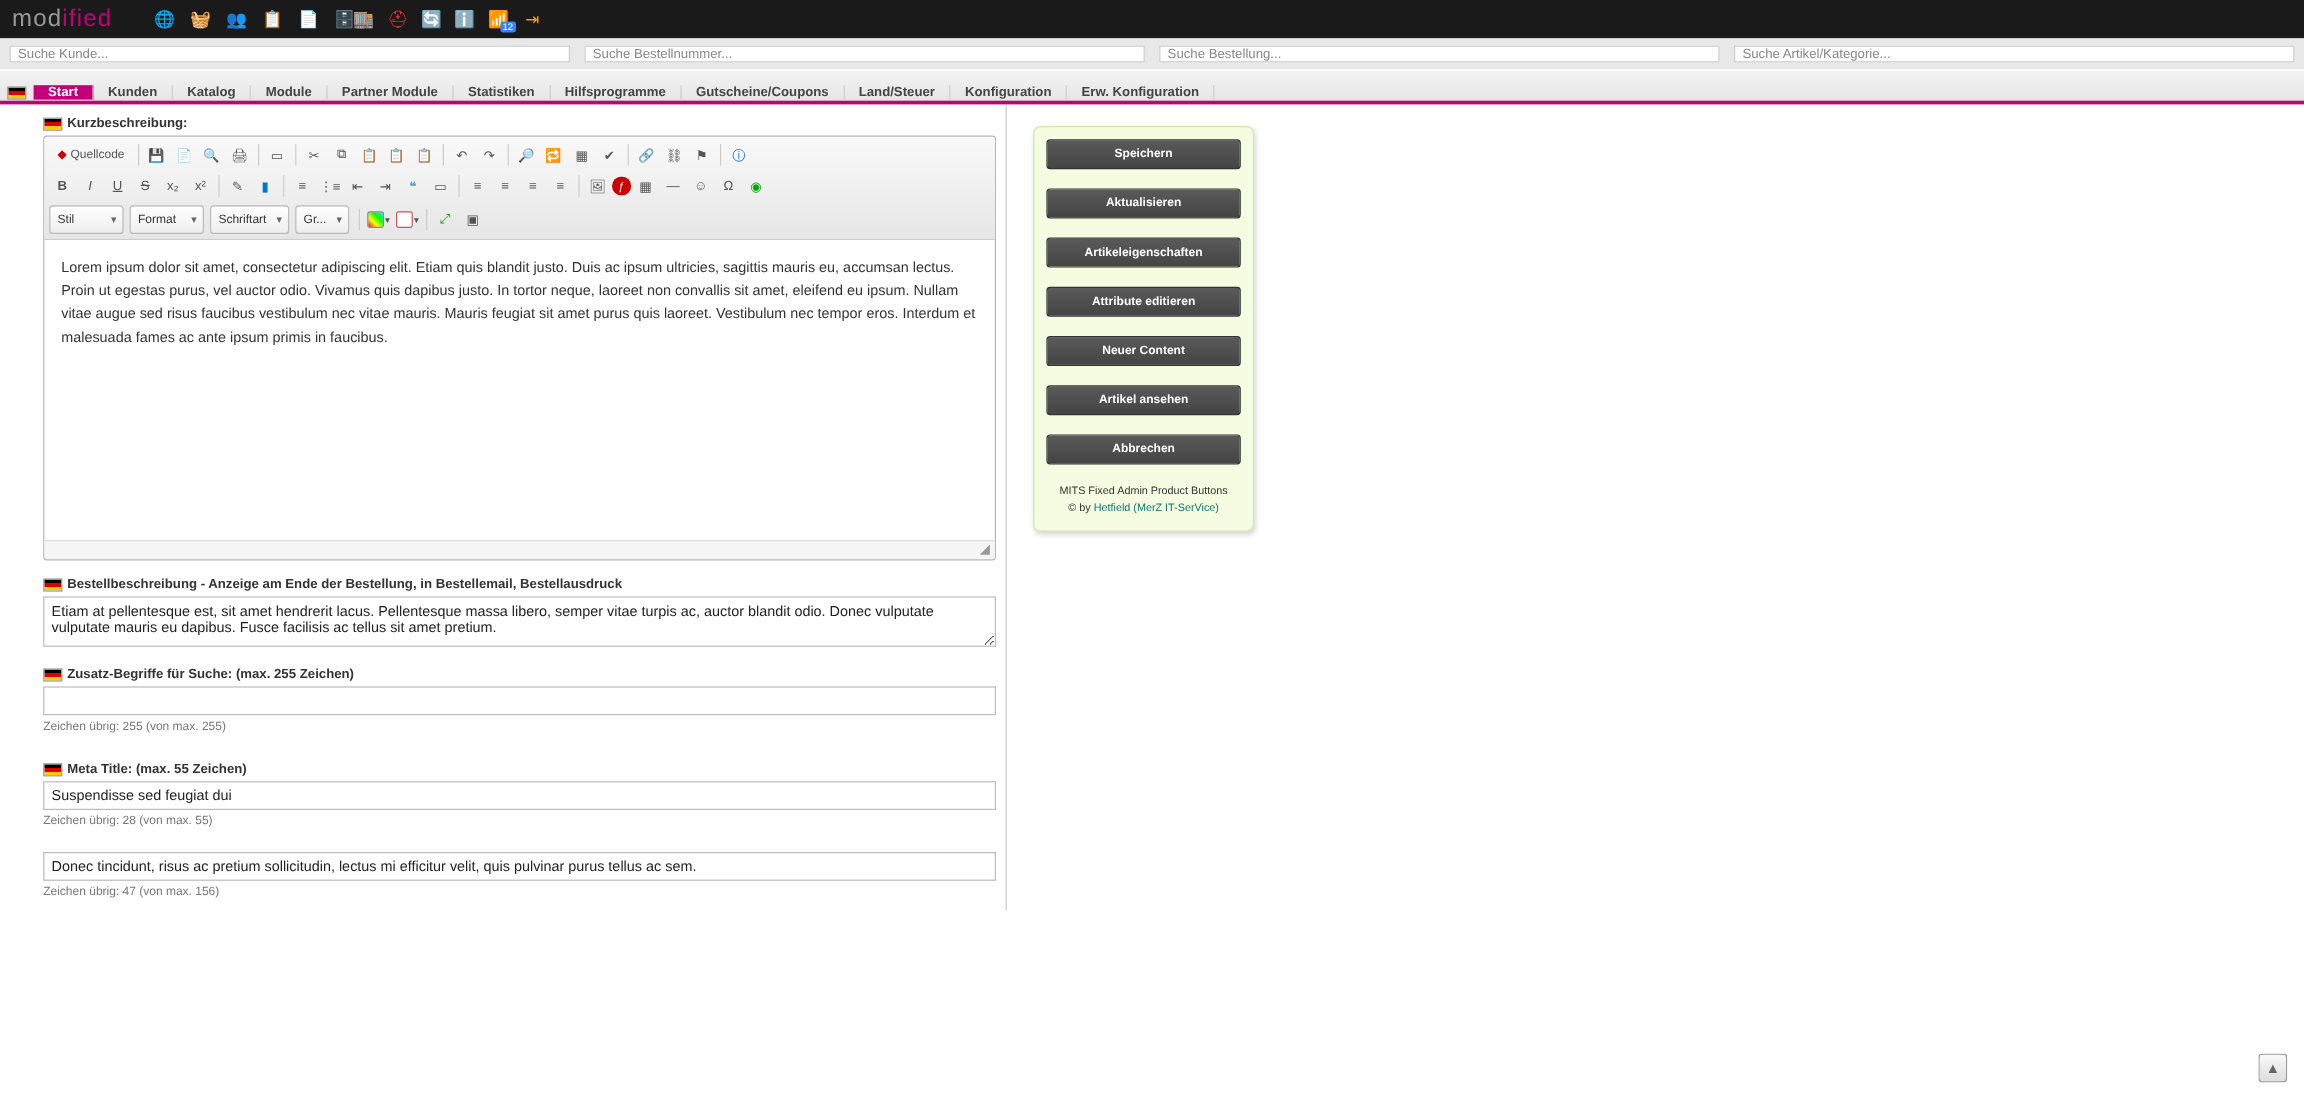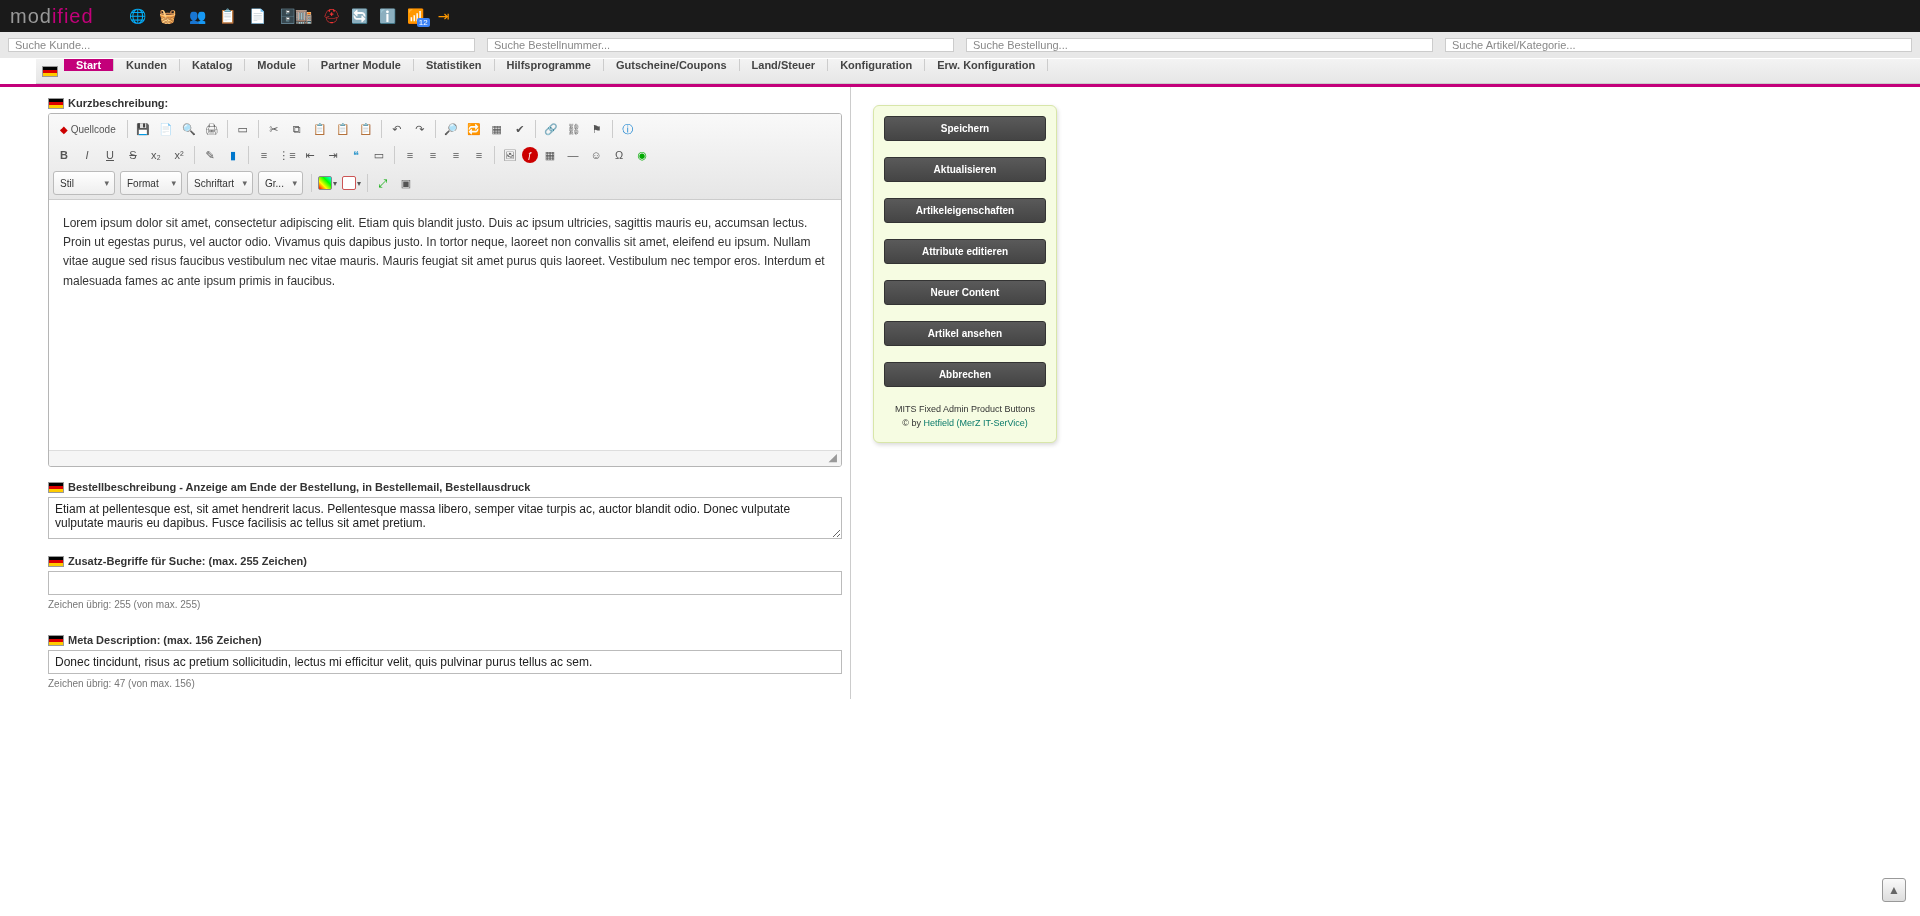--- a/index.html
+++ b/index.html
@@ -15,30 +15,30 @@
 .top-icon { width: 16px; height: 16px; display: inline-flex; align-items: center; justify-content: center; font-size: 14px; cursor: pointer; }
 .badge-wrap { position: relative; }
 .badge { position: absolute; bottom: -3px; right: -6px; background: #3b82f6; color: #fff; font-size: 8px; padding: 0 2px; border-radius: 2px; }
 
 
 .searchrow { background: #e8e8e8; padding: 6px 8px; display: flex; gap: 12px; }
 .searchrow input { flex: 1; border: 1px solid #ccc; padding: 0 6px; font-size: 11px; background: #fff; color: #333; }
 .searchrow input::placeholder { color: #888; }
 
 
-.navrow { background: linear-gradient(#f3f3f3,#e6e6e6); border-top: 1px solid #fff; border-bottom: 1px solid #ccc; height: 26px; display: flex; align-items: flex-start; padding-left: 4px; margin-left: 36px; }
+.navrow { background: linear-gradient(#f3f3f3,#e6e6e6); border-top: 1px solid #fff; border-bottom: 1px solid #ccc; height: 26px; display: flex; align-items: flex-end; padding-left: 4px; }
 .flag-de { width: 16px; height: 11px; background: linear-gradient(to bottom, #000 33%, #d00 33%, #d00 66%, #fc0 66%); display: inline-block; margin: 7px 6px 0 2px; border: 1px solid #999; }
 .nav-tab { padding: 0 12px; font-size: 11px; font-weight: bold; color: #444; display: flex; align-items: center; border-right: 1px solid #ccc; cursor: pointer; }
 .nav-tab.active { background: #c3007a; color: #fff; }
 
 .magenta-line { height: 3px; background: #c3007a; }
 
 
 .main { display: flex; }
-.left-col { width: 830px; padding: 6px 0 0 36px; margin-left: 12px; }
+.left-col { width: 830px; padding: 6px 0 0 36px; }
 .right-col { padding: 18px 0 0 22px; }
 
 
 .section-label { display: flex; align-items: center; gap: 4px; font-weight: bold; padding: 4px 0; font-size: 11px; }
 .section-label .flag-de { margin: 0; }
 
 
 .editor-box { border: 1px solid #b5b5b5; border-radius: 3px; background: #fff; overflow: hidden; }
 .toolbar { background: linear-gradient(#f9f9f9,#e6e6e6); border-bottom: 1px solid #ccc; padding: 4px; display: flex; flex-wrap: wrap; gap: 2px; align-items: center; }
 .tb-row { display: flex; gap: 1px; align-items: center; width: 100%; flex-wrap: wrap; }
@@ -235,26 +235,30 @@
 
     <div class="field-block">
       <div class="section-label">
         <span class="flag-de"></span>
         <span>Zusatz-Begriffe für Suche: (max. 255 Zeichen)</span>
       </div>
       <input class="txt-input" value="" style="">
       <div class="char-count">Zeichen übrig: 255 (von max. 255)</div>
     </div>
 
-
     <div class="field-block">
       <div class="section-label">
         <span class="flag-de"></span>
-        <span>Meta Description: (max. 156 Zeichen)</span>
-      </div>
+        <span>Meta Title: (max. 55 Zeichen)</span>
+      </div>
+      <input class="txt-input" value="Suspendisse sed feugiat dui" style="">
+      <div class="char-count">Zeichen übrig: 28 (von max. 55)</div>
+    </div>
+
+    <div class="field-block">
       <input class="txt-input" value="Donec tincidunt, risus ac pretium sollicitudin, lectus mi efficitur velit, quis pulvinar purus tellus ac sem." style="">
       <div class="char-count">Zeichen übrig: 47 (von max. 156)</div>
     </div>
 
   </div>
 
   <div class="right-border"></div>
 
   <div class="right-col">
     <div class="side-panel">

